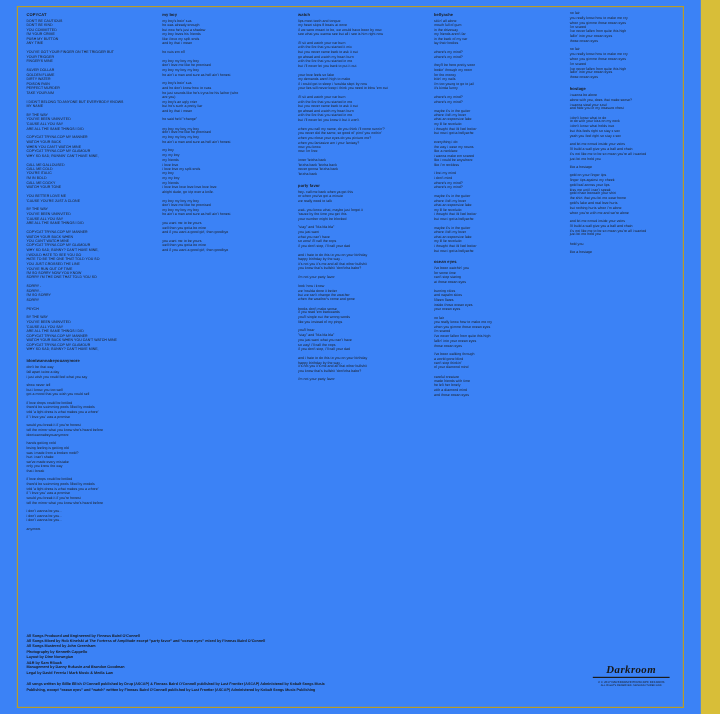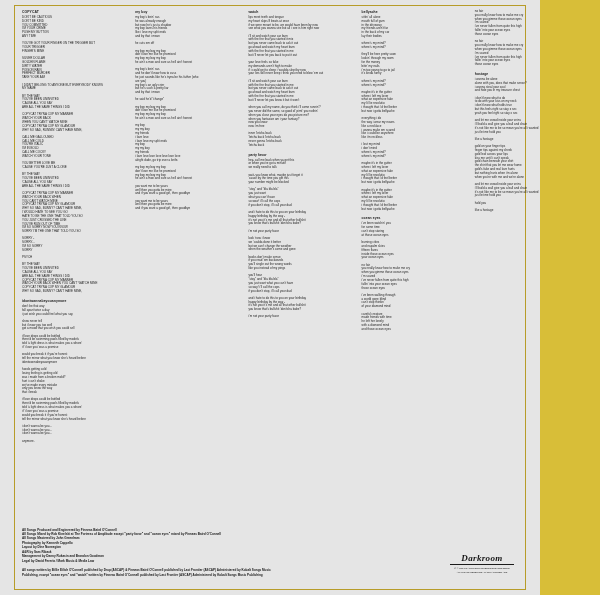--- a/index.html
+++ b/index.html
@@ -5,22 +5,22 @@
   html,body{margin:0;padding:0;}
   body{
     width:600px;height:595px;
     background:#d8be38;
     font-family:"Liberation Sans", sans-serif;
     color:#171717;
     overflow:hidden;
   }
   .sheet{
     position:relative;
-    width:540px;height:595px;
-    background:#e5e5e5;
+    width:584px;height:595px;
+    background:#3b82f6;
     box-sizing:border-box;
   }
   
   .panel{
     position:absolute;
     left:14px;top:5px;right:14px;bottom:5px;
     border:1px solid #b79c29;
     box-sizing:border-box;
   }
   .cols{

